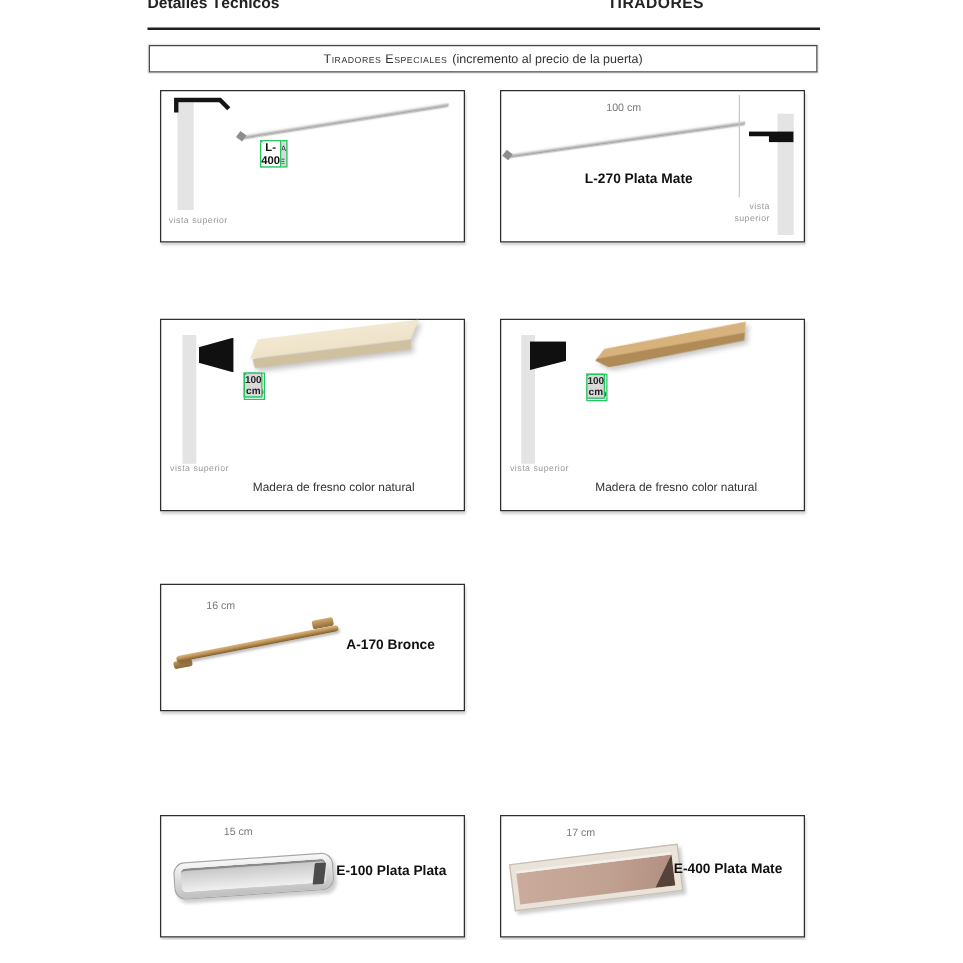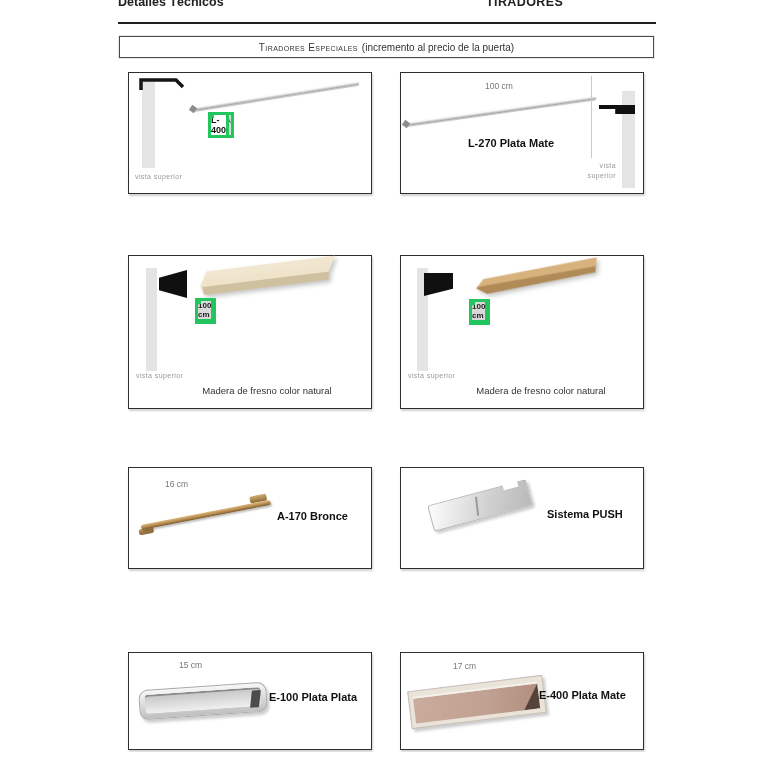--- a/index.html
+++ b/index.html
@@ -45,21 +45,21 @@
   .dim{font-size:8.5px;color:#777;white-space:nowrap;}
   .vista{font-size:7px;color:#999;letter-spacing:.4px;white-space:nowrap;}
   .vbar{background:#e4e4e4;}
   
   .hook-svg{left:9px;top:4px;}
   .step-icon{background:#101010;clip-path:polygon(0 0,100% 0,100% 100%,45% 100%,45% 45%,0 45%);}
   .wedge-left{background:#101010;clip-path:polygon(100% 0,100% 100%,0 72%,0 28%);}
   .wedge-flag{background:#101010;clip-path:polygon(0 0,100% 0,100% 68%,0 100%);}
   
   table.tbl{border-collapse:collapse;table-layout:fixed;position:absolute;}
-  table.tbl td{border:3px solid #22c55e;padding:0;vertical-align:middle;background:#fff;}
+  table.tbl td{border:1px solid #22c55e;padding:0;text-align:center;vertical-align:middle;background:#fff;}
   table.tbl td.blank{border:none;background:transparent;}
   table.tbl td.size{background:var(--cell_gray);font-weight:bold;font-size:8px;color:#222;}
   table.tbl td.hdr{background:var(--cell_gray);font-variant:small-caps;font-size:8.5px;color:#222;}
   table.tbl td.code{font-weight:bold;font-size:9px;color:#111;}
   .caption{font-size:9.5px;color:#333;text-align:center;white-space:nowrap;}
   
   .thin-handle{height:4px;border-radius:2px;background:linear-gradient(to bottom,#fafafa 25%,#9a9a9a);box-shadow:0 1px 1px rgba(0,0,0,.25);transform-origin:left center;}
   .thin-handle::before{content:"";position:absolute;left:-3px;top:-1px;width:6px;height:6px;background:#8d8d8d;transform:rotate(45deg);}
   .leader{width:1px;background:#c9c9c9;}
   .woodA{transform:rotate(-7deg);filter:drop-shadow(2px 3px 2px rgba(0,0,0,.22));}
@@ -209,27 +209,20 @@
   <div class="panel p5">
     <span class="dim" style="left:36px;top:11px;">16 cm</span>
     <div class="bronze-wrap" style="left:12px;top:52px;width:132px;height:14px;">
       <div class="bronze-foot-l"></div>
       <div class="bronze-foot-r"></div>
       <div class="bronze-bar"></div>
     </div>
     <span class="plabel" style="left:148px;top:42px;">A-170 Bronce</span>
   </div>
 
-  <div class="panel p6">
-    <div class="push-body">
-      <div class="seam"></div>
-      <div class="notch"></div>
-    </div>
-    <span class="plabel" style="left:146px;top:40px;">Sistema PUSH</span>
-  </div>
 
   <div class="panel p7">
     <span class="dim" style="left:50px;top:7px;">15 cm</span>
     <div class="e100-wrap">
       <div class="e100-outer"></div>
       <div class="e100-inner">
         <div class="e100-dark"></div>
       </div>
     </div>
     <span class="plabel" style="left:140px;top:38px;">E-100 Plata Plata</span>

